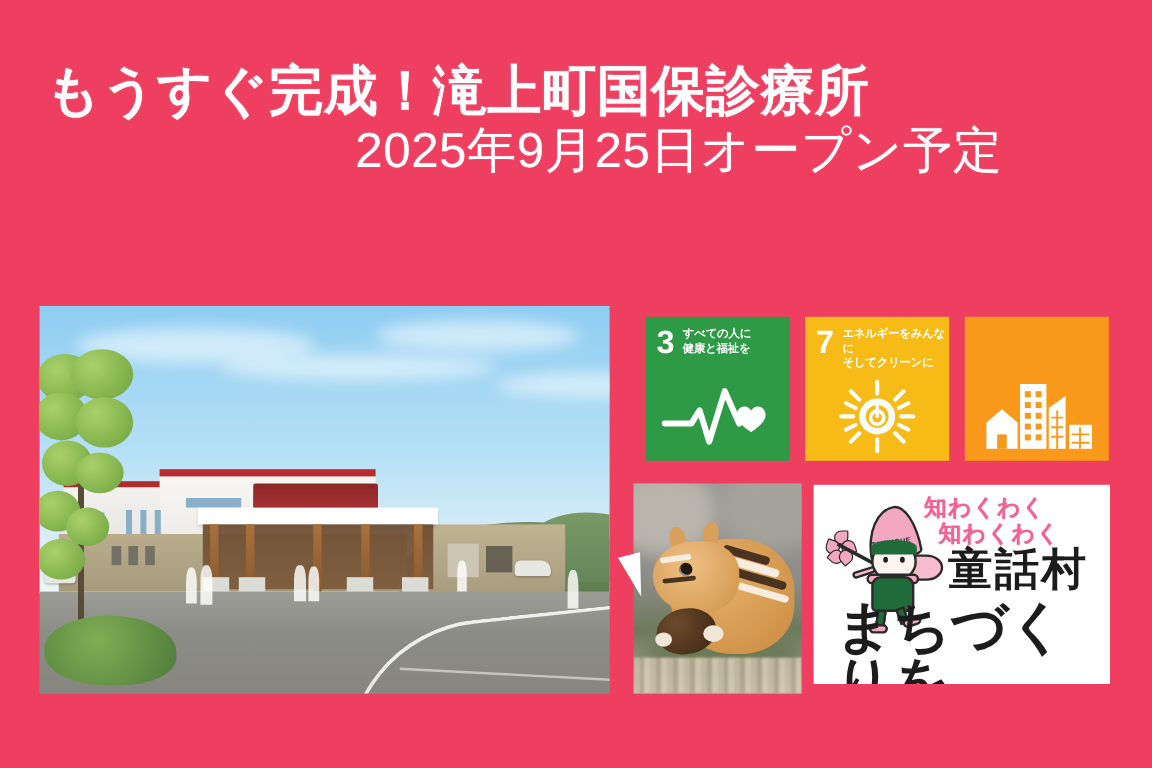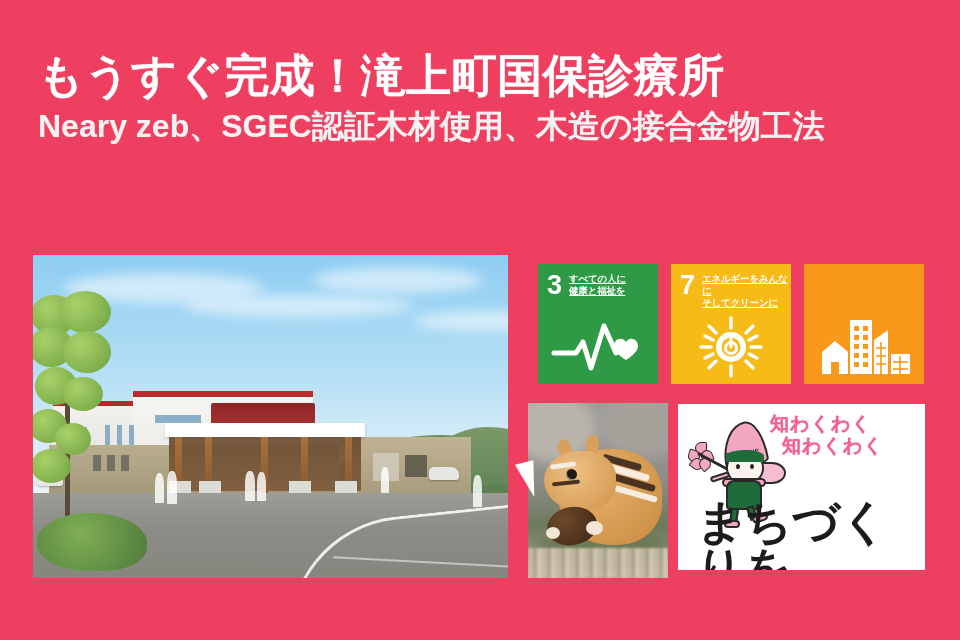--- a/index.html
+++ b/index.html
@@ -181,21 +181,21 @@
   .sdg-7  { background: #f6bb17; }
   .sdg-11 { background: #f8991c; }
 
   .sdg-head { display: flex; align-items: flex-start; padding: 9px 0 0 9px; }
   .sdg-num {
     font-size: 27px; font-weight: 700; line-height: .9;
     margin-right: 7px; font-family: "Liberation Sans", sans-serif;
   }
   .sdg-text {
     font-size: 9.5px; line-height: 1.28; font-weight: 700;
-    letter-spacing: -0.2px; white-space: pre-line; text-decoration: underline;
+    letter-spacing: -0.2px; white-space: pre-line;
   }
   .sdg-glyph {
     position: absolute; left: 0; right: 0; bottom: 6px;
     display: flex; align-items: center; justify-content: center;
     height: 62px;
   }
 
   
   .chipmunk {
     position: absolute; left: 528px; top: 403px;
@@ -353,21 +353,21 @@
     transform: rotate(-18deg);
   }
 </style>
 </head>
 <body>
 
 <div id="poster">
 
   <div class="headline">
     <div class="hl-line1">もうすぐ完成！滝上町国保診療所</div>
-    <div class="hl-line3">Neary  zeb、SGEC認証木材使用、木造の接合金物工法</div>
+    <div class="hl-line2">2025年9月25日オープン予定</div>
   </div>
 
   <div class="render-photo">
     <div class="sky-cloud c1"></div>
     <div class="sky-cloud c2"></div>
     <div class="sky-cloud c3"></div>
     <div class="sky-cloud c4"></div>
 
     <div class="hill"></div>
     <div class="hill2"></div>
@@ -568,16 +568,17 @@
       <div class="m-leg" style="left:44px;top:88px;width:8px;height:16px;transform:rotate(8deg);"></div>
       <div class="m-leg" style="left:62px;top:86px;width:8px;height:14px;transform:rotate(-20deg);"></div>
       <div class="m-shoe" style="left:38px;top:100px;width:16px;height:8px;"></div>
       <div class="m-shoe" style="left:66px;top:94px;width:16px;height:8px;transform:rotate(-18deg);"></div>
     </div>
 
     <div class="tl-top">
       <span>知わくわく</span>
       <span class="l2">知わくわく</span>
     </div>
+    <div class="tl-kanji">童話村</div>
     <div class="tl-kana">まちづくりを</div>
   </div>
 
 </div>
 
 </body></html>

